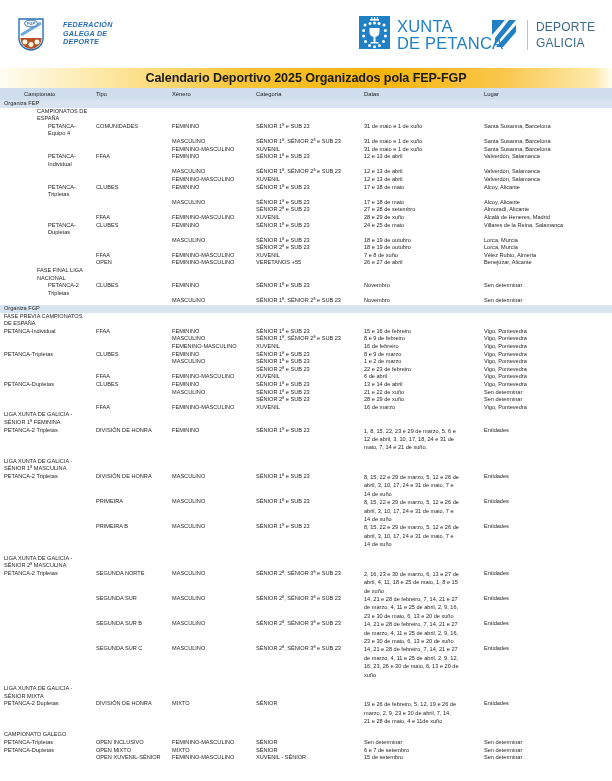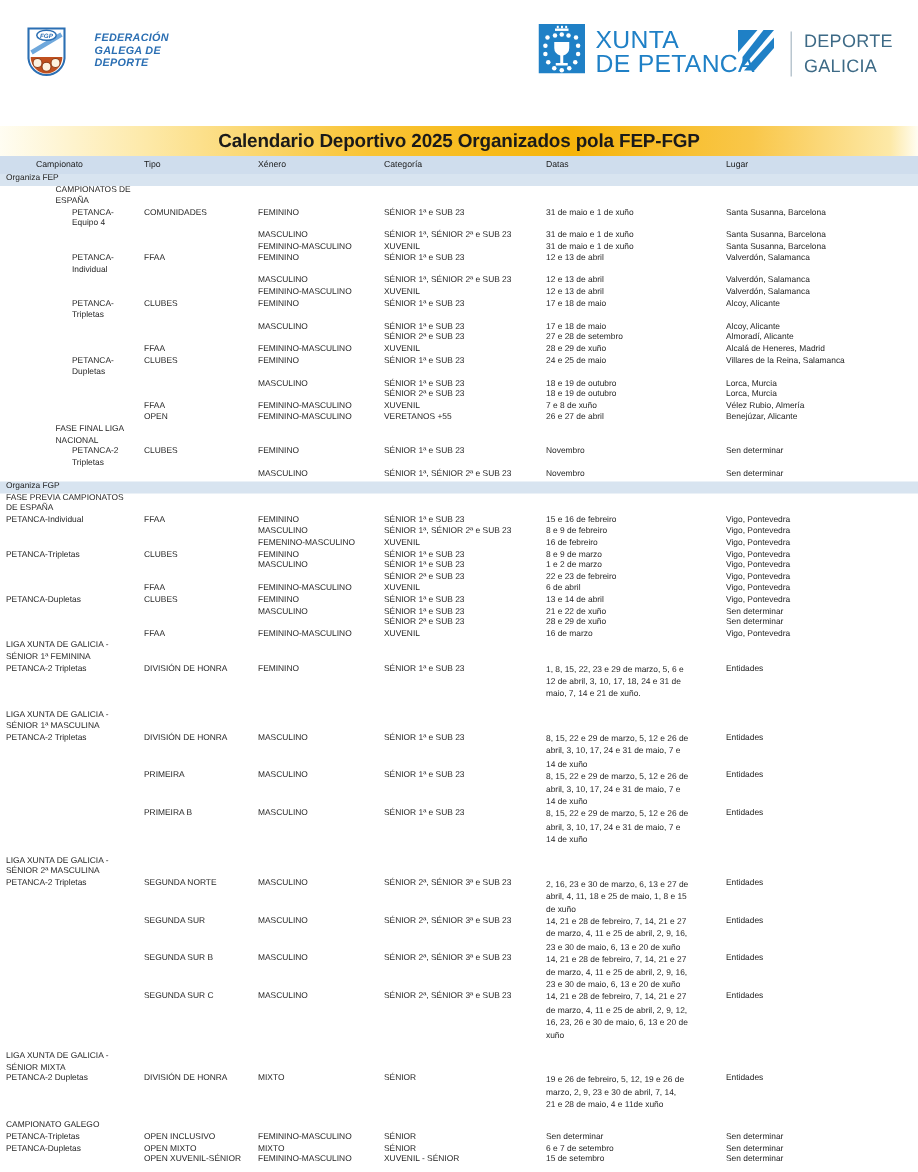--- a/index.html
+++ b/index.html
@@ -21,21 +21,21 @@
   .xunta-text div:first-child{font-weight:400;}
   .logo-deporte{position:absolute;left:489px;top:16px;display:flex;align-items:center;gap:8px;}
   .dep-mark{width:30px;height:34px;}
   .dep-rule{width:1px;height:30px;background:#b9c6cf;}
   .dep-text{font-size:12px;line-height:16.5px;color:#3d6a86;letter-spacing:.2px;}
 
   
   .title-bar{
     height:20px;width:612px;
     background:linear-gradient(to right,#fffdf2 0%,#fde9a8 16%,#f9c435 40%,#f6b40a 62%,#f9c74a 82%,#fde9a8 97%,#fffdf2 100%);
-    display:flex;align-items:center;justify-content:center;margin-top:16px;
+    display:flex;align-items:center;justify-content:center;
   }
   .title-bar .t{font-size:12.6px;font-weight:700;color:#1a1a1a;letter-spacing:-.1px;}
 
   
   table{border-collapse:collapse;width:612px;table-layout:fixed;font-size:5.6px;}
   col.c0{width:92px}col.c1{width:76px}col.c2{width:84px}
   col.c3{width:108px}col.c4{width:120px}col.c5{width:132px}
   thead th{
     background:#cfdded;color:#1b1b1b;font-weight:400;font-size:5.8px;
     text-align:left;padding:1.5px 0 1.5px 4px;height:9px;vertical-align:middle;

